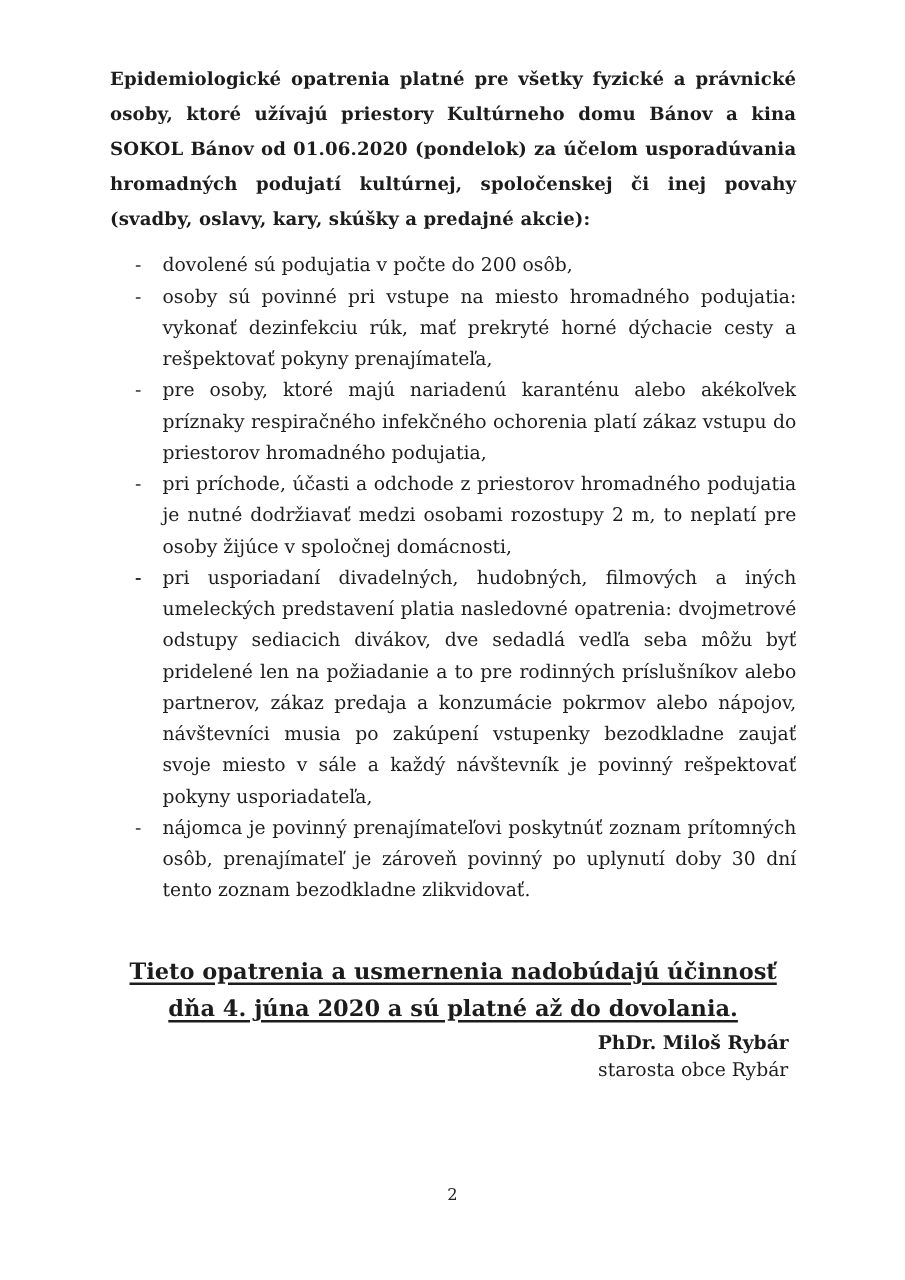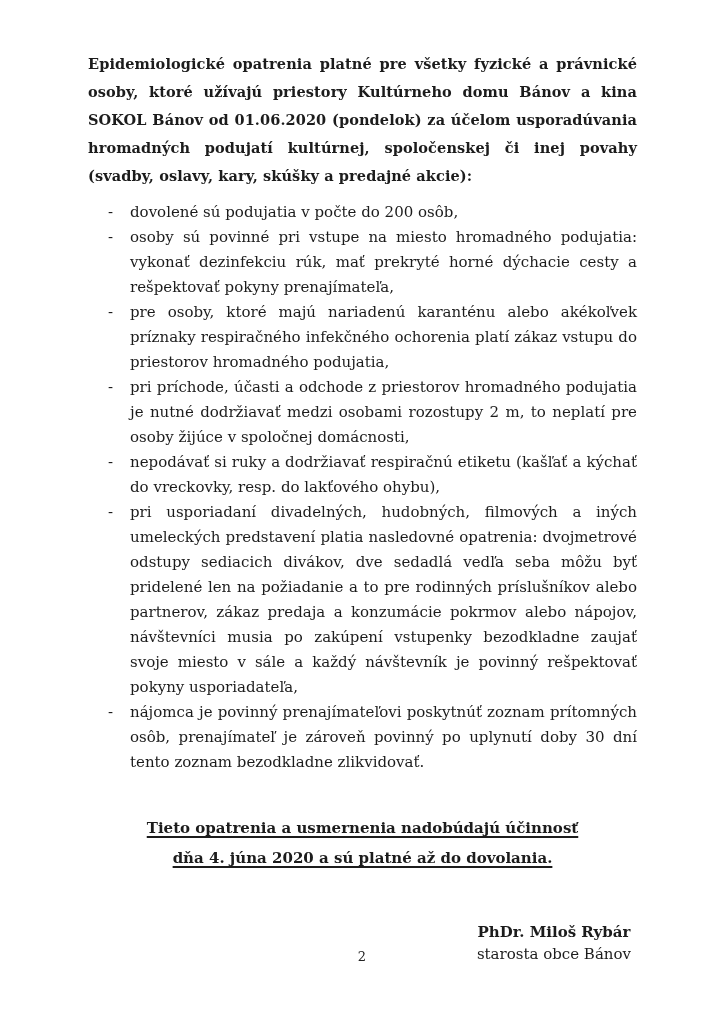--- a/index.html
+++ b/index.html
@@ -39,30 +39,29 @@
   }
   ul.measures .marker {
     position: absolute;
     left: 20px;
     top: 0;
   }
   .notice {
     margin-top: 38px;
     text-align: center;
     font-weight: 700;
-    font-size: 15px;
+    font-size: 18px;
     line-height: 30px;
   }
   .notice .u {
     text-decoration: underline;
     text-decoration-thickness: 1.5px;
     text-underline-offset: 3px;
   }
   .signature {
-    margin-top: 48px;
     margin-left: auto;
     margin-right: 6px;
     width: fit-content;
     text-align: center;
     font-size: 15px;
     line-height: 22px;
   }
   .signature .name { font-weight: 700; }
   .page-number {
     position: absolute;
@@ -94,21 +93,20 @@
       <li>
         <span class="marker">-</span>
         <span>pre osoby, ktoré majú nariadenú karanténu alebo akékoľvek príznaky respiračného infekčného ochorenia platí zákaz vstupu do priestorov hromadného podujatia,</span>
       </li>
       <li>
         <span class="marker">-</span>
         <span>pri príchode, účasti a odchode z priestorov hromadného podujatia je nutné dodržiavať medzi osobami rozostupy 2 m, to neplatí pre osoby žijúce v spoločnej domácnosti,</span>
       </li>
       <li>
         <span class="marker">-</span>
-        <span>nepodávať si ruky a dodržiavať respiračnú etiketu (kašľať a kýchať do vreckovky, resp. do lakťového ohybu),</span>
       </li>
       <li>
         <span class="marker">-</span>
         <span>pri usporiadaní divadelných, hudobných, filmových a iných umeleckých predstavení platia nasledovné opatrenia: dvojmetrové odstupy sediacich divákov, dve sedadlá vedľa seba môžu byť pridelené len na požiadanie a to pre rodinných príslušníkov alebo partnerov, zákaz predaja a konzumácie pokrmov alebo nápojov, návštevníci musia po zakúpení vstupenky bezodkladne zaujať svoje miesto v sále a každý návštevník je povinný rešpektovať pokyny usporiadateľa,</span>
       </li>
       <li>
         <span class="marker">-</span>
         <span>nájomca je povinný prenajímateľovi poskytnúť zoznam prítomných osôb, prenajímateľ je zároveň povinný po uplynutí doby 30 dní tento zoznam bezodkladne zlikvidovať.</span>
       </li>
     </ul>
@@ -117,19 +115,19 @@
       <div>
         <span class="u">Tieto opatrenia a usmernenia nadobúdajú účinnosť</span>
       </div>
       <div>
         <span class="u">dňa 4. júna 2020 a sú platné až do dovolania.</span>
       </div>
     </div>
 
     <div class="signature">
       <div class="name">PhDr. Miloš Rybár</div>
-      <div class="title">starosta obce Bánov</div>
+      <div class="title">starosta obce Rybár</div>
     </div>
 
   </div>
 
   <div class="page-number">2</div>
 </div>
 
 </body></html>

